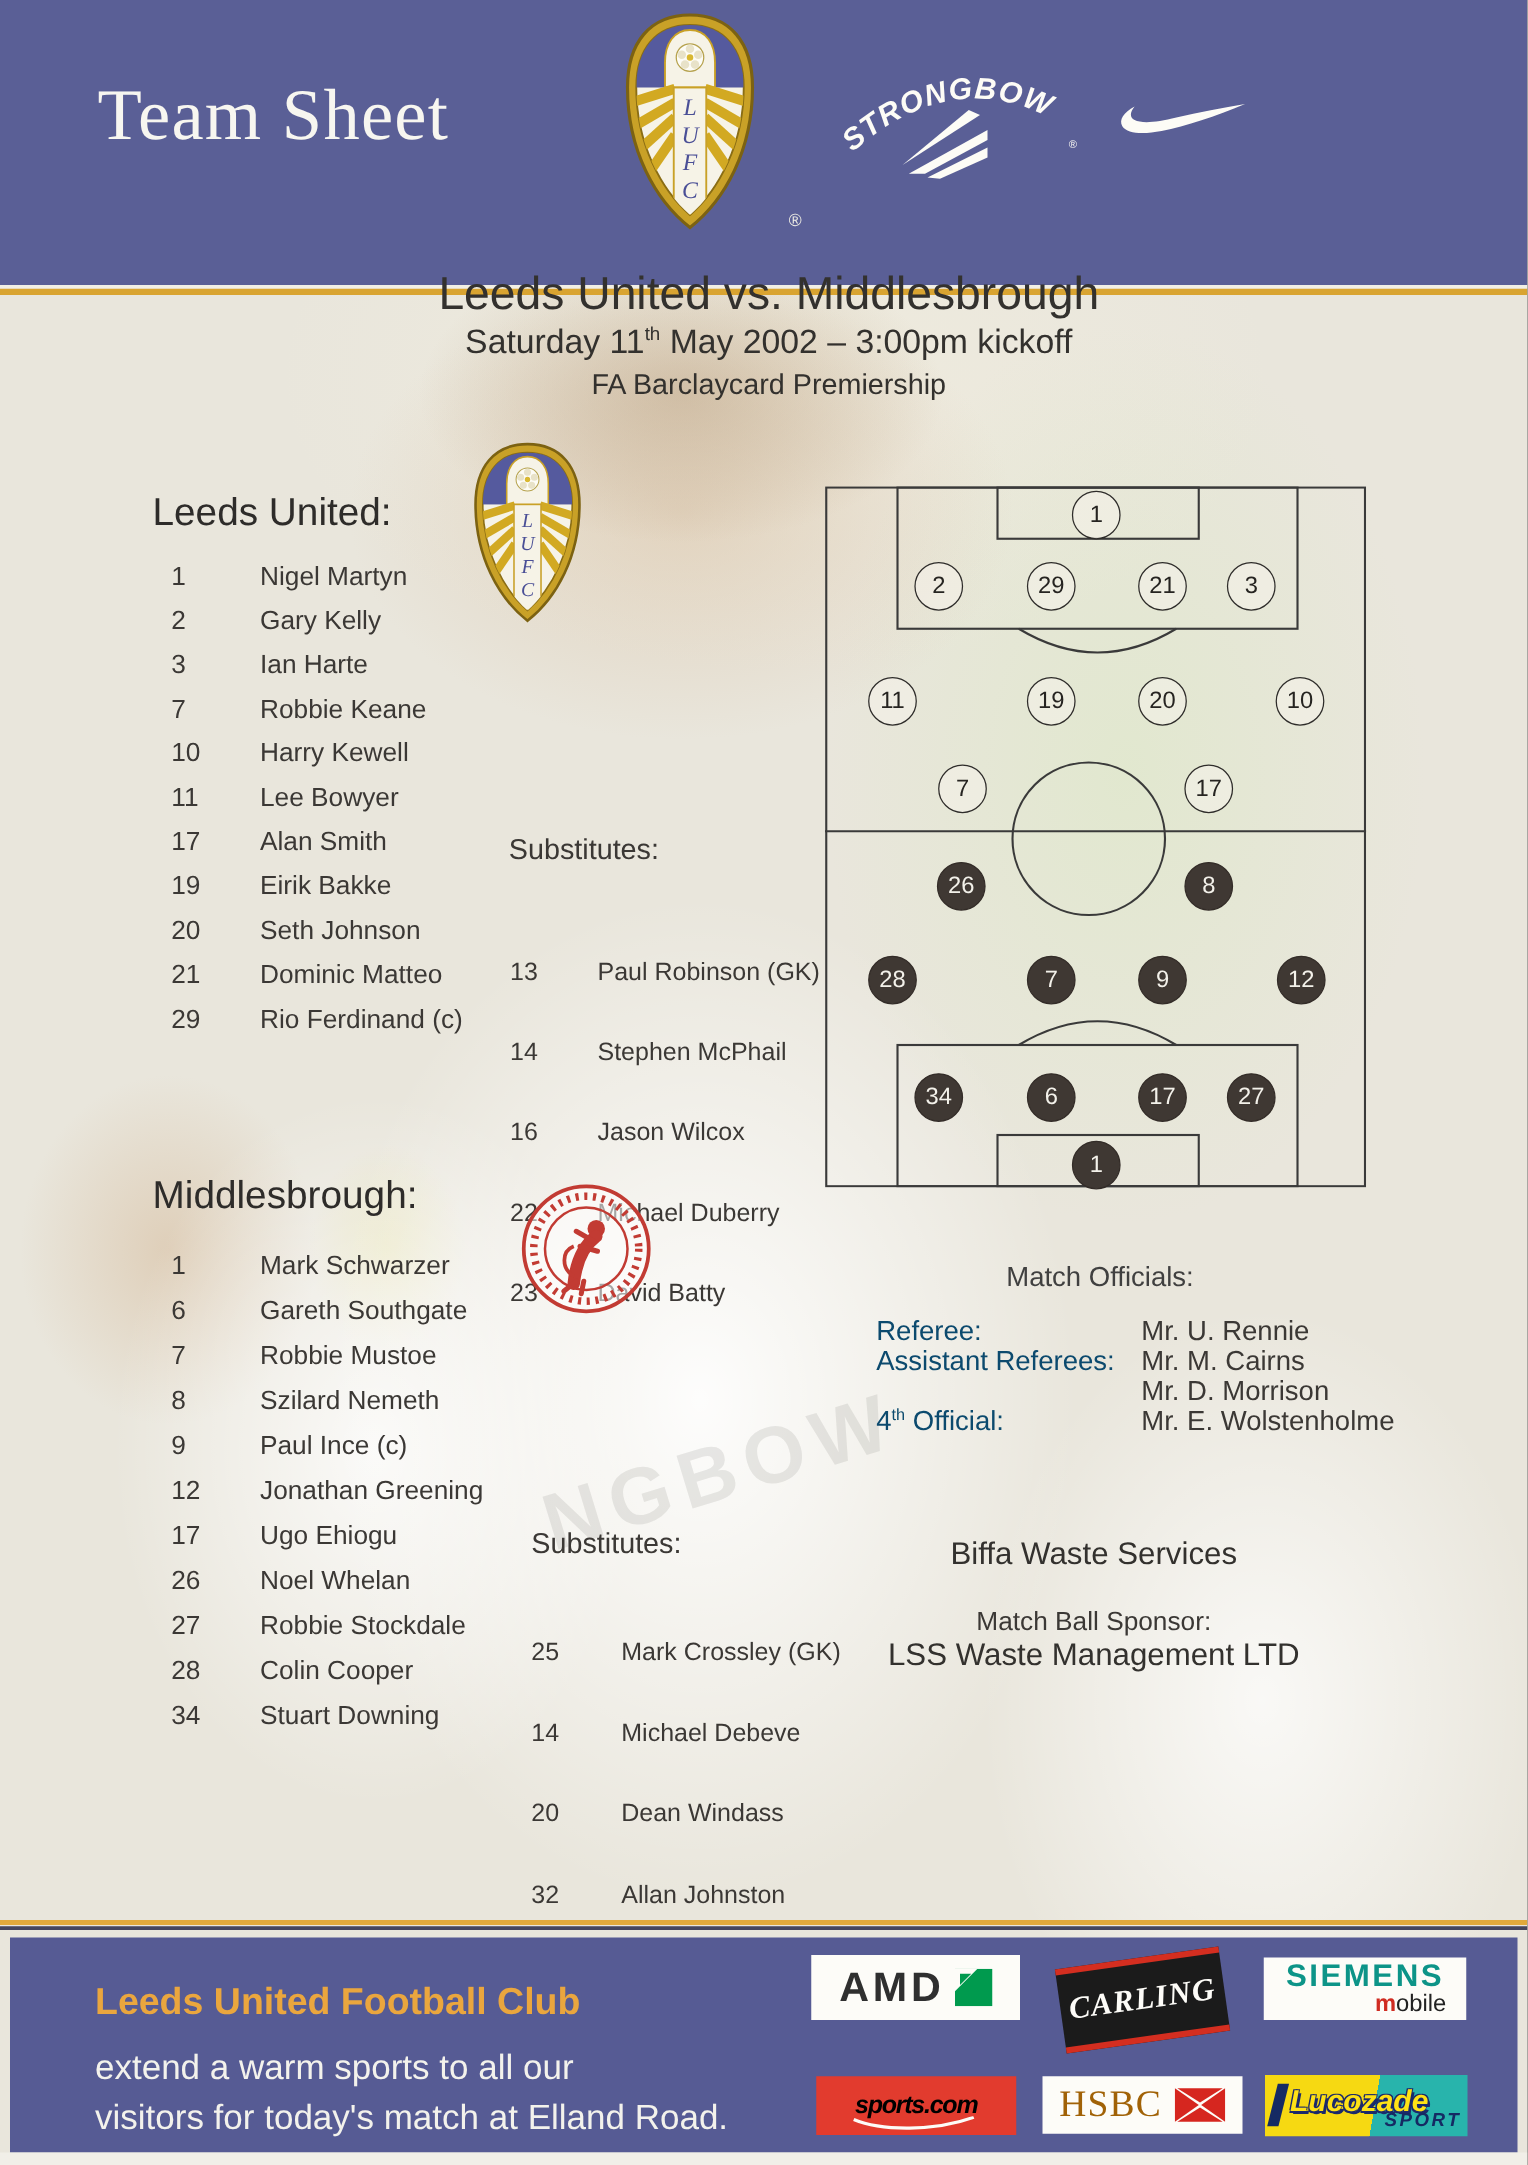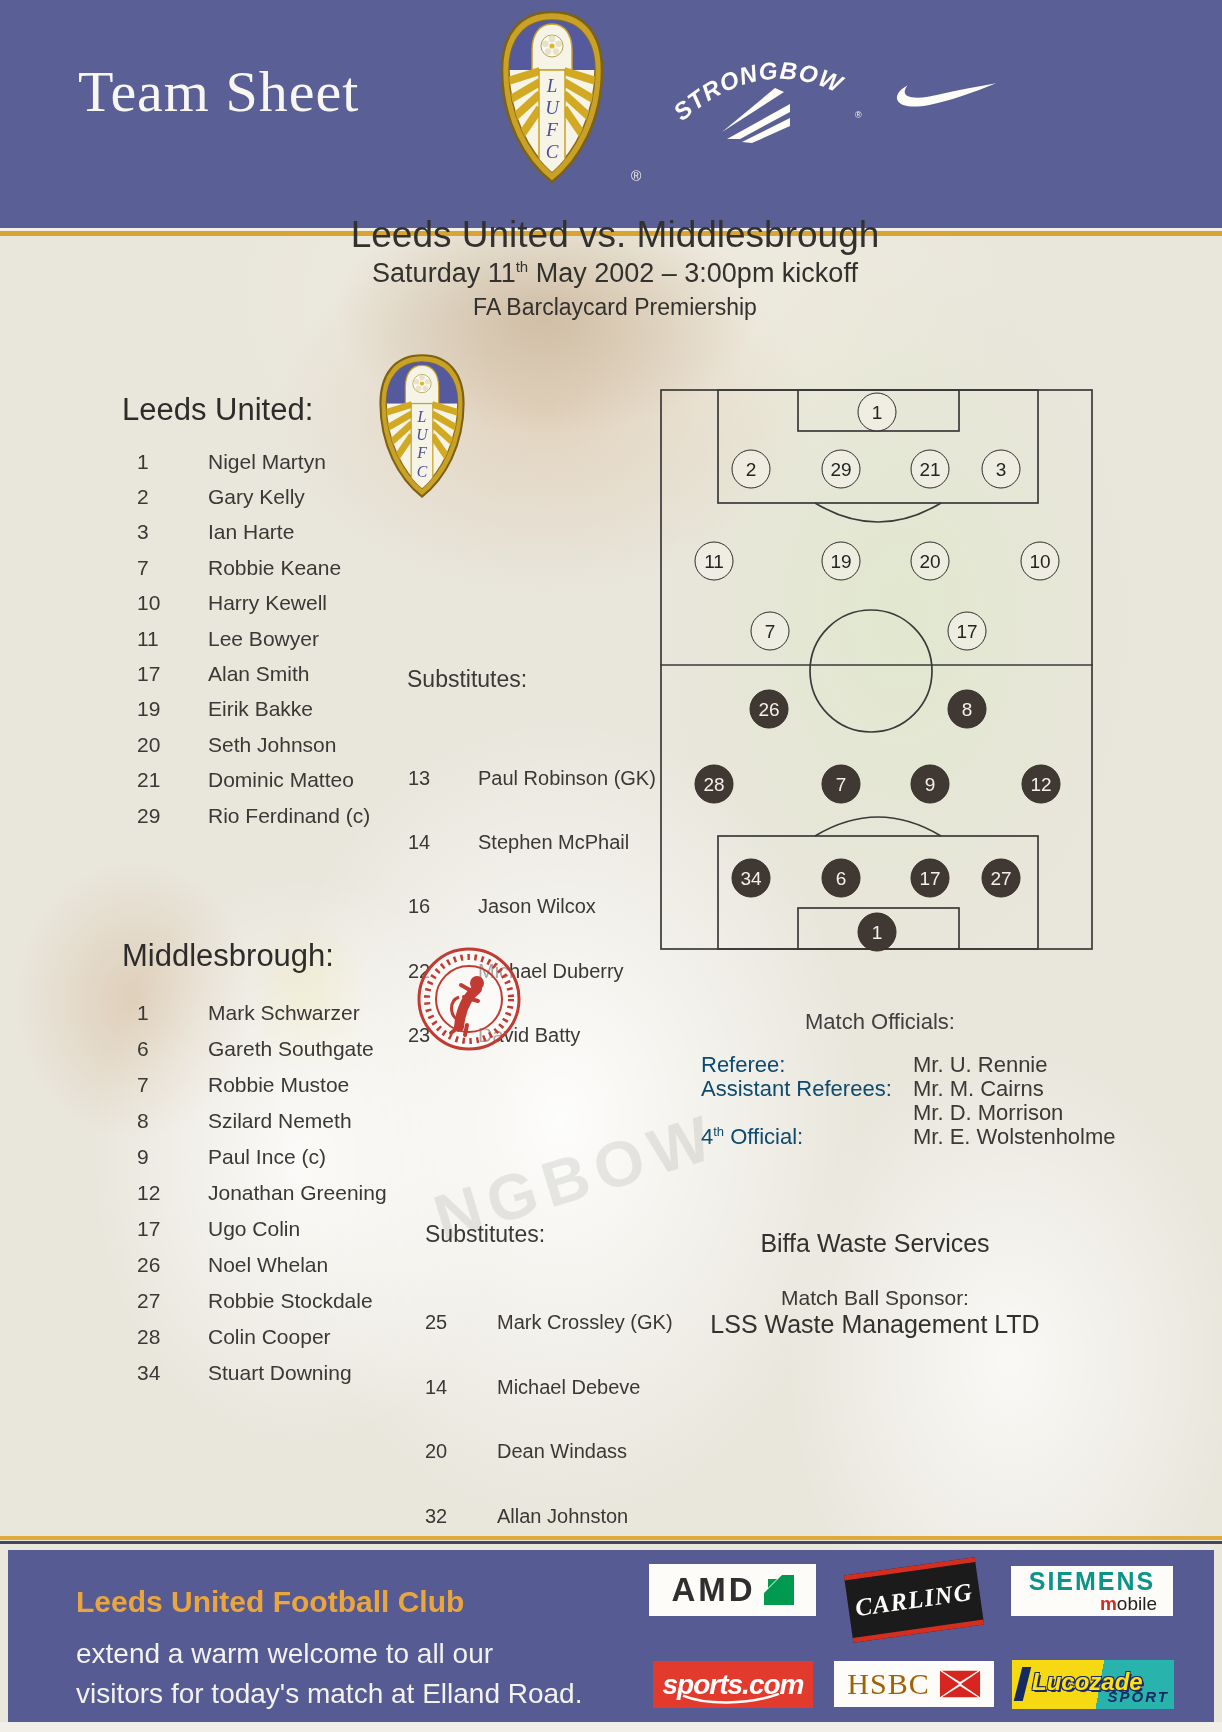--- a/index.html
+++ b/index.html
@@ -74,21 +74,21 @@
   .logo-amd{left:641px;top:14px;width:167px;height:52px;background:#fdfcf8;gap:8px;}
   .amd-text{font-size:33px;font-weight:bold;color:#2f2f2f;letter-spacing:3px;}
   .logo-carling{left:840px;top:16px;width:132px;height:58px;background:#1b1b1b;border-top:5px solid #d42e20;
     border-bottom:5px solid #d42e20;transform:rotate(-8deg);}
   .carling-text{font-family:"Liberation Serif",serif;font-style:italic;font-weight:bold;font-size:25px;color:#fdfcf8;letter-spacing:1px;}
   .logo-siemens{left:1003px;top:16px;width:162px;height:50px;background:#fdfcf8;flex-direction:column;justify-content:center;}
   .siemens-text{font-size:25px;font-weight:bold;color:#0d9488;letter-spacing:2px;line-height:1;}
   .siemens-mobile{font-size:19px;line-height:1;align-self:flex-end;padding-right:16px;color:#222;}
   .siemens-mobile .m{color:#d02c22;font-weight:bold;}
   .logo-sports{left:645px;top:111px;width:160px;height:47px;background:#e23b2e;position:absolute;}
-  .sports-text{font-style:italic;font-weight:bold;font-size:28px;color:#ffffff;letter-spacing:-1px;}
+  .sports-text{font-style:italic;font-weight:bold;font-size:20px;color:#000000;letter-spacing:-1px;}
   .sports-swoosh{position:absolute;left:18px;bottom:3px;width:120px;height:12px;}
   .logo-hsbc{left:826px;top:111px;width:160px;height:46px;background:#fdfcf8;gap:9px;}
   .hsbc-text{font-family:"Liberation Serif",serif;font-size:30px;color:#a16207;letter-spacing:1px;}
   .logo-lucozade{left:1004px;top:110px;width:162px;height:49px;background:linear-gradient(100deg,#f6d912 0 54%,#28b4ac 54% 100%);position:absolute;}
   .luco-bolt{position:absolute;left:6px;top:7px;width:9px;height:34px;background:#152a63;transform:skewX(-14deg);}
   .luco-text{position:absolute;left:20px;top:8px;font-style:italic;font-weight:bold;font-size:24px;color:#ffe215;
     text-shadow:-1px -1px 0 #1c2a6b,1px -1px 0 #1c2a6b,-1px 1px 0 #1c2a6b,2px 2px 0 #1c2a6b;}
   .luco-sport{position:absolute;right:5px;bottom:4px;font-style:italic;font-weight:bold;font-size:15px;color:#152a63;letter-spacing:2px;}
 </style>
 </head>
@@ -367,21 +367,21 @@
       <div class="prow">
       <span class="pnum">9</span>
       <span class="pname">Paul Ince (c)</span>
     </div>
       <div class="prow">
       <span class="pnum">12</span>
       <span class="pname">Jonathan Greening</span>
     </div>
       <div class="prow">
       <span class="pnum">17</span>
-      <span class="pname">Ugo Colin</span>
+      <span class="pname">Ugo Ehiogu</span>
     </div>
       <div class="prow">
       <span class="pnum">26</span>
       <span class="pname">Noel Whelan</span>
     </div>
       <div class="prow">
       <span class="pnum">27</span>
       <span class="pname">Robbie Stockdale</span>
     </div>
       <div class="prow">
@@ -428,21 +428,21 @@
   <div class="off-value" style="top:1124px">Mr. E. Wolstenholme</div>
 
   <div class="sponsor-value" style="top:1229px">Biffa Waste Services</div>
   <div class="sponsor-label" style="top:1286px">Match Ball Sponsor:</div>
   <div class="sponsor-value" style="top:1310px">LSS Waste Management LTD</div>
 
   <div class="footer-goldline"></div>
   <div class="footer-navyline"></div>
   <div class="footer">
     <div class="footer-club">Leeds United Football Club</div>
-    <div class="footer-line" style="top:88px">extend a warm welcome to all our</div>
+    <div class="footer-line" style="top:88px">extend a warm sports to all our</div>
     <div class="footer-line" style="top:128px">visitors for today's match at Elland Road.</div>
 
     <div class="logo-box logo-amd">
       <span class="amd-text">AMD</span>
       <svg width="30" height="30" viewBox="0 0 30 30">
         <rect width="30" height="30" fill="#009a4e"></rect>
         <path d="M0 0 L18 0 L0 18 Z" fill="#fdfcf8"></path>
         <path d="M4 4 L13 4 L4 13 Z" fill="#009a4e"></path>
       </svg>
     </div>

